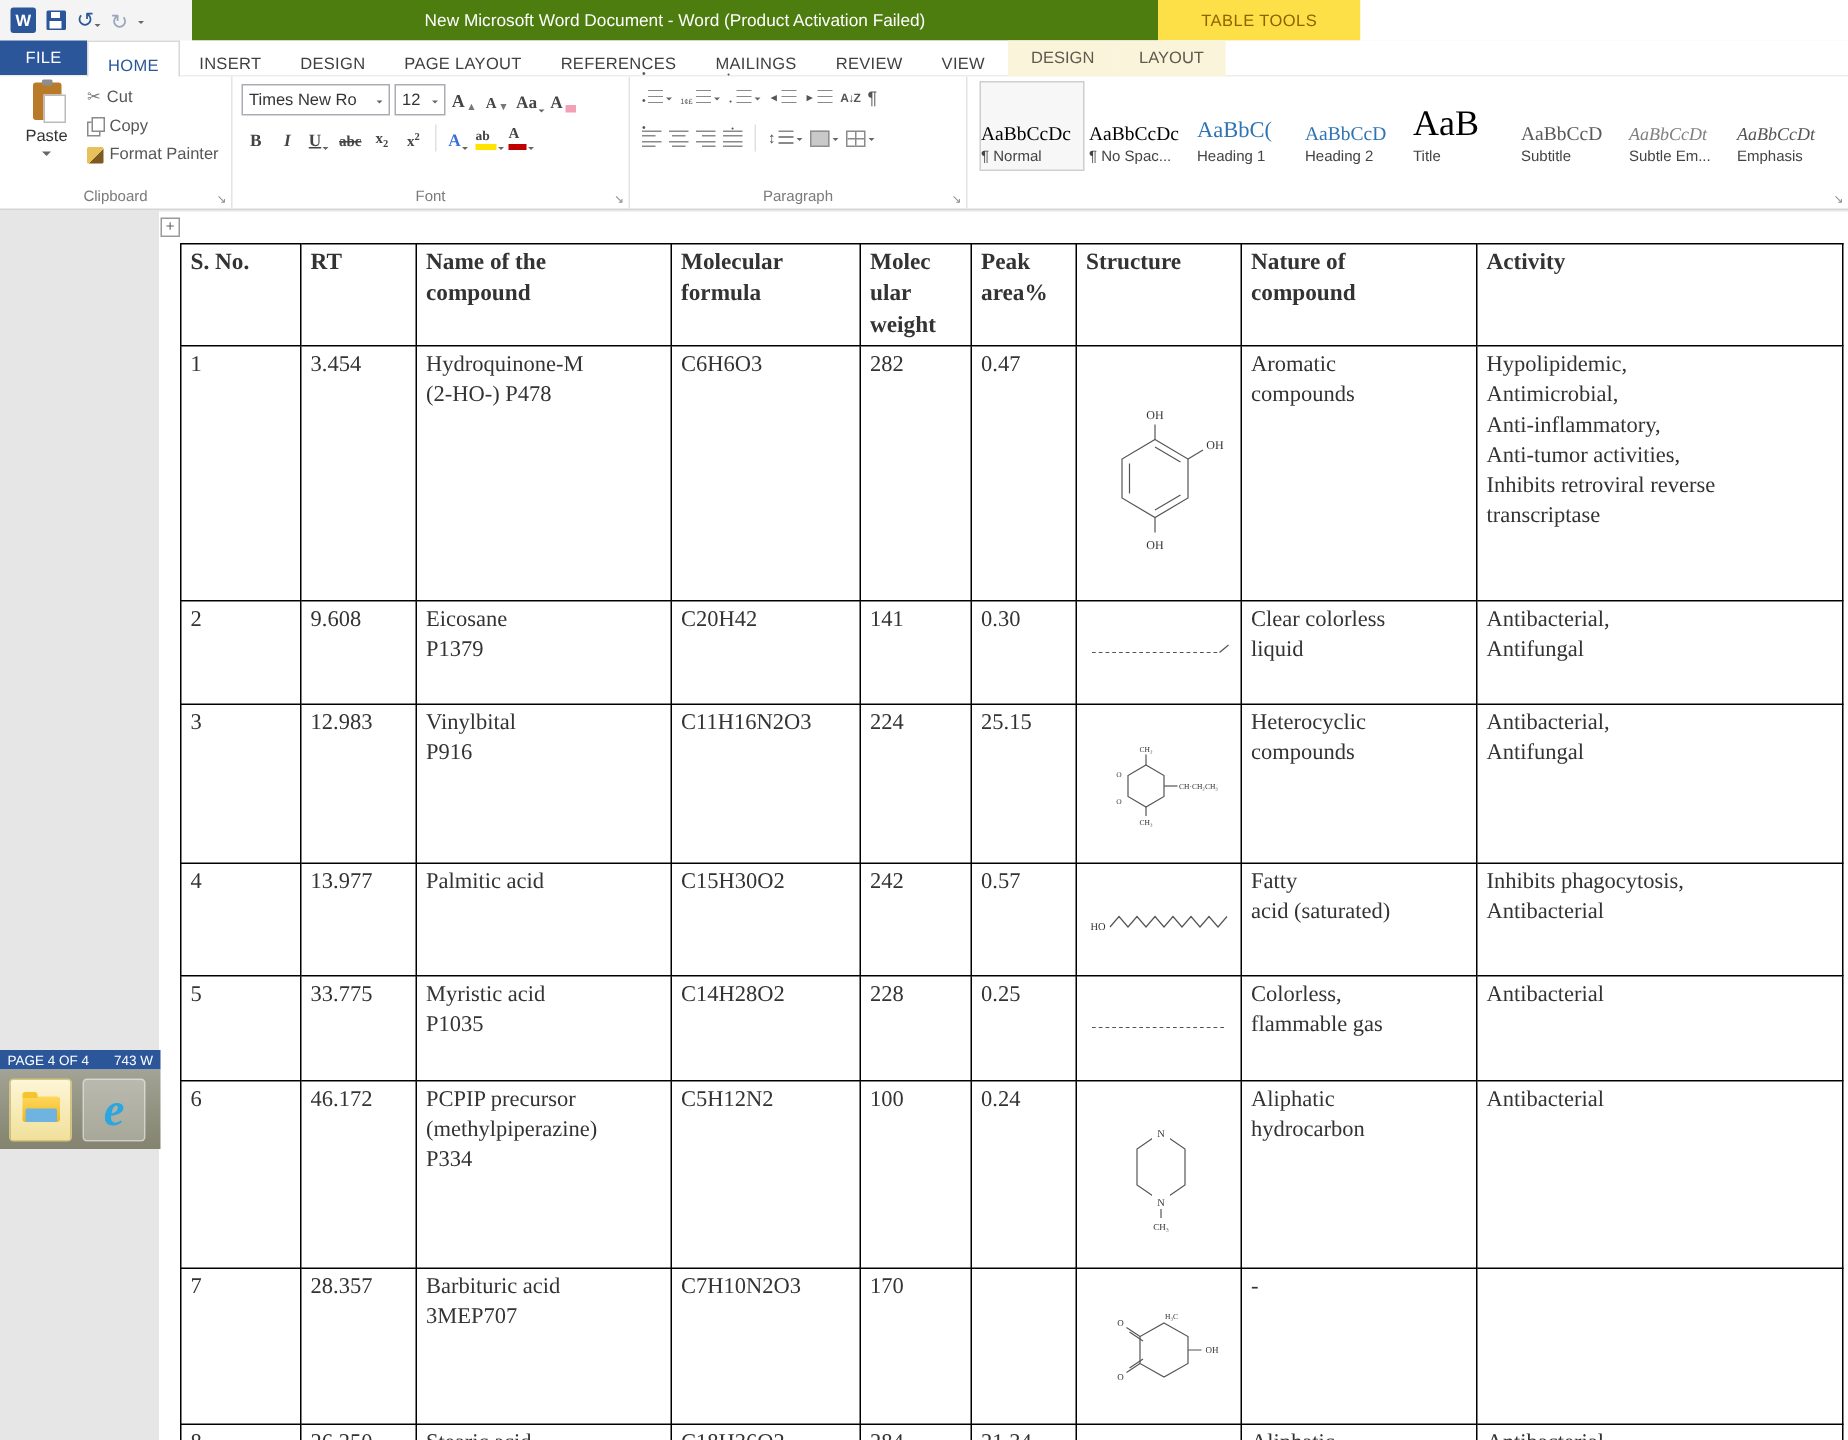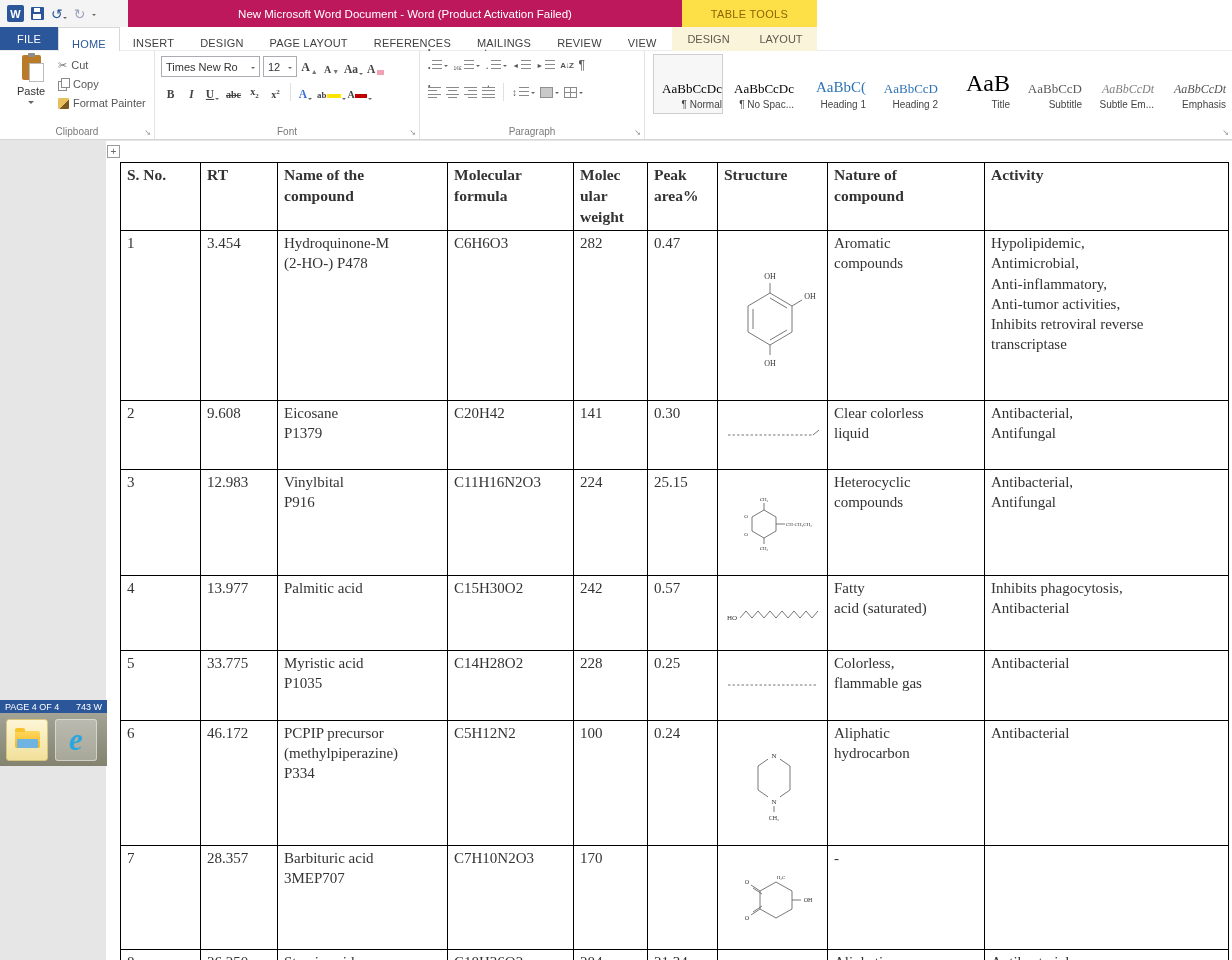--- a/index.html
+++ b/index.html
@@ -10,21 +10,21 @@
   .titlebar{position:absolute;left:0;top:0;width:1232px;height:27px;background:#fff;display:flex}
   .qat{width:128px;height:27px;background:#f4f4f4;display:flex;align-items:center;gap:7px;padding:0 7px}
   .app-icon{width:17px;height:17px;background:#2b579a;color:#fff;font-weight:bold;font-size:11px;display:flex;align-items:center;justify-content:center;border-radius:2px}
   .floppy{position:relative;width:13px;height:13px;background:#2b579a;border-radius:1px}
   .floppy::before{content:"";position:absolute;top:1px;left:3px;width:6px;height:4px;background:#fff}
   .floppy::after{content:"";position:absolute;bottom:1px;left:2px;width:8px;height:5px;background:#fff}
   .undo{color:#2b579a;font-size:14px;line-height:1}
   .redo{color:#9aa7bd;font-size:14px;line-height:1}
   .car{display:inline-block;width:0;height:0;border:3px solid transparent;border-top-color:#666;position:relative;top:2px}
   .car.sm{border-width:2.5px}
-  .title-red{width:554px;height:27px;background:#be185d;color:#fff;font-size:11.5px;display:flex;align-items:center;justify-content:center;white-space:nowrap;overflow:hidden}
+  .title-red{width:644px;height:27px;background:#4d7c0f;color:#fff;font-size:11.5px;display:flex;align-items:center;justify-content:center;white-space:nowrap;overflow:hidden}
   .tt-badge{width:135px;height:27px;background:#fde047;color:#8f6400;font-size:11px;display:flex;align-items:center;justify-content:center;letter-spacing:.3px}
   .title-rest{flex:1;background:#fff}
 
   
   .tabrow{position:absolute;left:0;top:27px;width:1232px;height:24px;background:#fff;display:flex;font-size:11px;border-bottom:1px solid #ececec}
   .tab{display:flex;align-items:center;padding:16px 13px;color:#3f3f3f;letter-spacing:.2px;cursor:default}
   .tab-file{background:#2b579a;color:#fff;padding:0 17px}
   .tab-active{color:#2b579a;background:#fff;border:1px solid #d8d8d8;border-bottom:1px solid #fff;margin-bottom:-1px}
   .tab-ctx{position:absolute;top:0;height:24px;background:#faf4da;color:#5d5a4e;display:flex;align-items:center;justify-content:center}
   .tab-ctx1{left:672px;width:73px}
@@ -60,21 +60,21 @@
   .frow1{top:5px}
   .frow2{top:31px;gap:2px}
   .combo{height:21px;border:1px solid #abadb3;background:#fff;font-size:11px;color:#333;display:flex;align-items:center;padding:0 4px;gap:5px;white-space:nowrap}
   .combo-family{width:99px}
   .combo-size{width:34px}
   .combo .cv{flex:1;overflow:hidden}
   .fbtn{min-width:19px;height:20px;display:flex;align-items:flex-end;justify-content:center;font-size:11.5px;color:#444;padding-bottom:2px;gap:1px;cursor:default}
   .fbtn b{font-family:"Liberation Serif",serif}
   .eraser{display:inline-block;width:7px;height:5px;background:#f2a0b5;margin-left:1px}
   .vsep{width:1px;height:18px;background:#e0e0e0;margin:0 3px}
-  .stack{display:inline-flex;flex-direction:row;align-items:center;line-height:1}
+  .stack{display:inline-flex;flex-direction:column;line-height:1}
   .bar-y{width:14px;height:4px;background:#ffe400;margin-top:1px}
   .bar-r{width:12px;height:4px;background:#c00000;margin-top:1px}
 
   
   .prow{position:absolute;left:8px;display:flex;align-items:center;gap:5px}
   .prow1{top:6px}
   .prow2{top:32px}
   .pgi{height:16px;display:flex;align-items:center;justify-content:center;gap:2px;color:#555;cursor:default}
   .ic-lines{width:10px;height:11px;background:repeating-linear-gradient(to bottom,#8a8a8a 0 1px,transparent 1px 4px)}
   .ic-bullets::before{content:"•\A•\A•";white-space:pre;font-size:7px;line-height:4px;color:#555}
@@ -87,21 +87,21 @@
     background-image:linear-gradient(#8a8a8a,#8a8a8a),linear-gradient(#8a8a8a,#8a8a8a),linear-gradient(#8a8a8a,#8a8a8a),linear-gradient(#8a8a8a,#8a8a8a);
     background-size:13px 1px,9px 1px,13px 1px,9px 1px;background-position:0 0,0 3px,0 7px,0 10px}
   .al-c{background-position:0 0,50% 3px,0 7px,50% 10px}
   .al-r{background-position:0 0,100% 3px,0 7px,100% 10px}
   .al-j{background-size:13px 1px,13px 1px,13px 1px,13px 1px}
   .ic-ls{font-size:10px;color:#555}
   .ic-shade{width:13px;height:11px;background:#c9c9c9;border:1px solid #8f8f8f}
   .ic-borders{width:13px;height:11px;border:1px solid #8a8a8a;background:linear-gradient(#8a8a8a,#8a8a8a) 50% 0/1px 100% no-repeat,linear-gradient(#8a8a8a,#8a8a8a) 0 50%/100% 1px no-repeat}
 
   
-  .style-card{position:absolute;top:3px;width:70px;height:60px;display:flex;flex-direction:column;align-items:flex-end;justify-content:flex-end;padding-bottom:3px;border:1px solid transparent;background:#fff;cursor:default}
+  .style-card{position:absolute;top:3px;width:70px;height:60px;display:flex;flex-direction:column;align-items:flex-start;justify-content:flex-end;padding-bottom:3px;border:1px solid transparent;background:#fff;cursor:default}
   .style-card.selected{border-color:#cfcfcf;background:#f7f7f7}
   .style-sample{font-family:"Liberation Serif",serif;line-height:1.05;white-space:nowrap}
   .ss0,.ss1{font-size:13px;color:#000}
   .ss2{font-size:15px;color:#2e74b5}
   .ss3{font-size:13px;color:#2e74b5}
   .ss4{font-size:24px;color:#000}
   .ss5{font-size:13px;color:#595959}
   .ss6{font-size:12px;font-style:italic;color:#808080}
   .ss7{font-size:12px;font-style:italic;color:#555}
   .style-label{font-size:10px;color:#444;margin-top:3px;white-space:nowrap}

